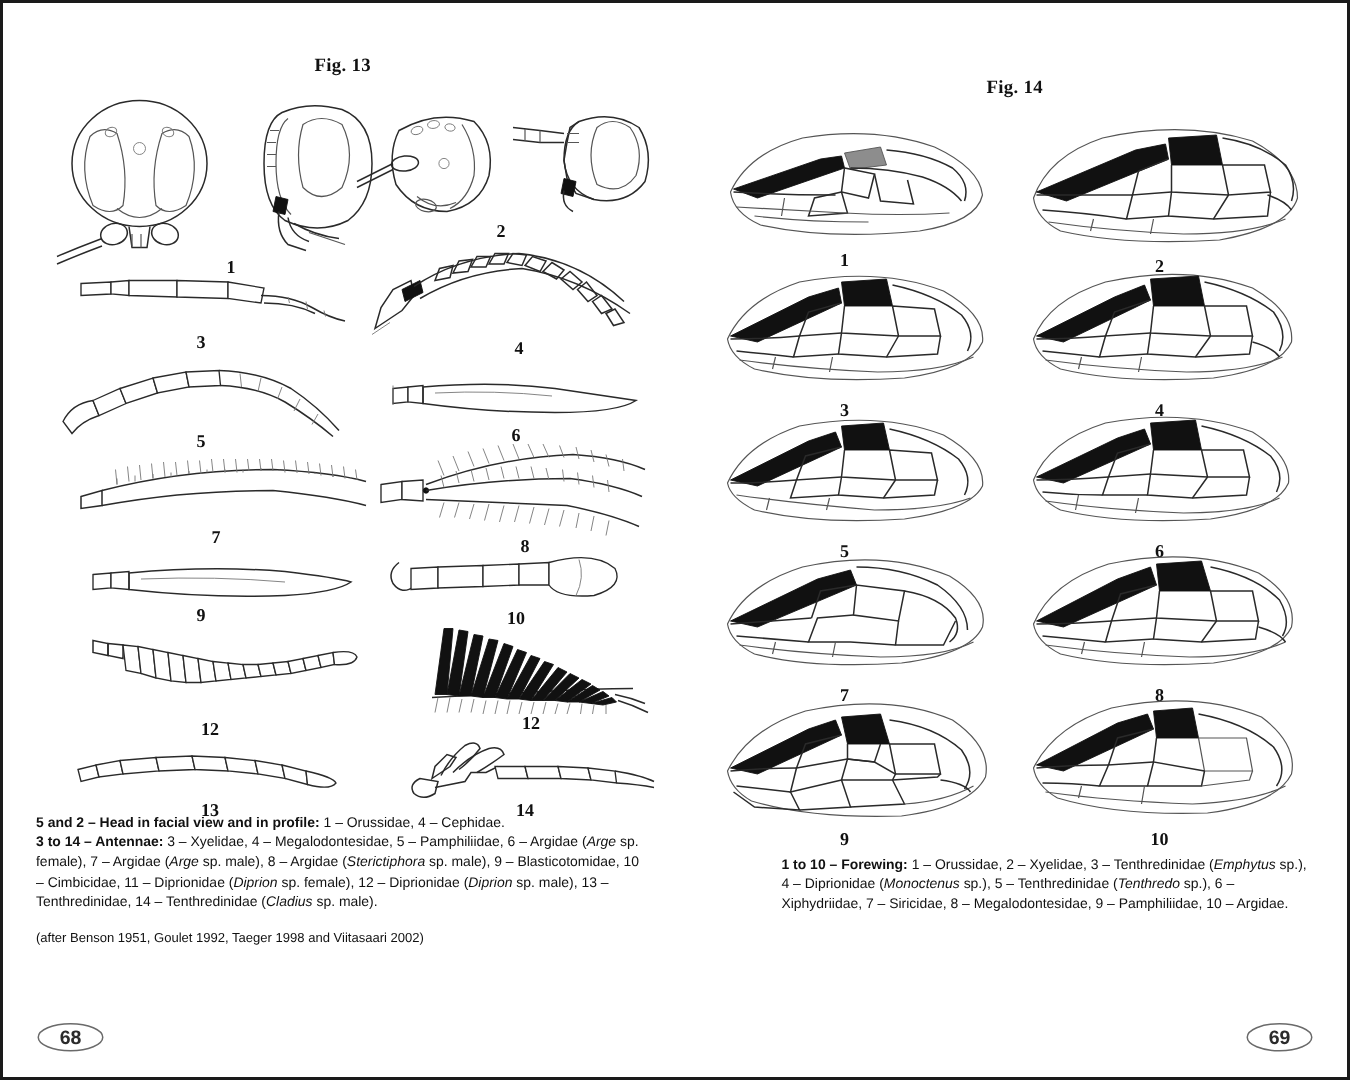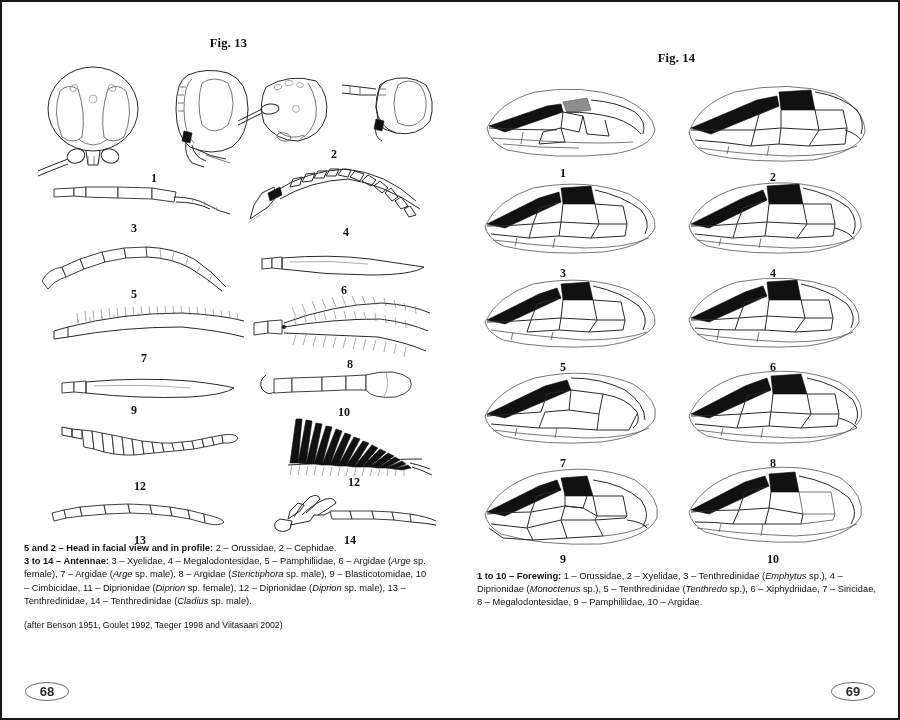--- a/index.html
+++ b/index.html
@@ -73,21 +73,21 @@
   .caption {
     position: absolute;
     left: 22px;
     right: 22px;
     font-family: "Liberation Sans", sans-serif;
     font-size: 9.3px;
     line-height: 1.42;
     color: #111;
   }
   .leaf-left .caption  { top: 540px; }
-  .leaf-right .caption { top: 568px; }
+  .leaf-right .caption { top: 568px; margin-left: 44px; }
   .caption p { margin: 0; }
   .caption .lead { font-weight: bold; }
   .caption .it { font-style: italic; }
   .caption .source {
     margin-top: 11px;
     font-size: 8.7px;
   }
 
   
   .folio {
@@ -391,21 +391,21 @@
             <path class="wht" d="M98 18 L118 19 L120 27 L100 26Z"></path>
             <path class="wht" d="M118 19 L136 21 L137 29 L120 27Z"></path>
             <path class="ink" d="M136 21 Q154 24 162 28"></path>
             <path class="ink" d="M137 29 Q152 30 162 32"></path>
           </svg>
         </div>
         <div class="num" style="left:326px; top:478px;">14</div>
       </div>
 
       <div class="caption">
-        <p><span class="lead">5 and 2 – Head in facial view and in profile:</span><span> 2 – Orussidae, 2 – Cephidae.</span></p>
+        <p><span class="lead">5 and 2 – Head in facial view and in profile:</span><span> 1 – Orussidae, 4 – Cephidae.</span></p>
         <p><span class="lead">3 to 14 – Antennae:</span><span> 3 – Xyelidae, 4 – Megalodontesidae, 5 – Pamphiliidae, 6 – Argidae (</span><span class="it">Arge</span><span> sp. female), 7 – Argidae (</span><span class="it">Arge</span><span> sp. male), 8  – Argidae (</span><span class="it">Sterictiphora</span><span> sp. male), 9 – Blasticotomidae, 10 – Cimbicidae, 11 – Diprionidae (</span><span class="it">Diprion</span><span> sp. female), 12 – Diprionidae (</span><span class="it">Diprion</span><span> sp. male), 13 – Tenthredinidae, 14 – Tenthredinidae (</span><span class="it">Cladius</span><span> sp. male).</span></p>
         <p class="source">(after Benson 1951, Goulet 1992, Taeger 1998 and Viitasaari 2002)</p>
       </div>
 
       <div class="folio folio-left">
         <svg width="46" height="21" viewBox="0 0 46 21">
           <ellipse cx="23" cy="10.5" rx="21.5" ry="9" fill="none" stroke="#6a6a6a" stroke-width="1"></ellipse>
         </svg>
         <div class="folio-num">68</div>
       </div>

